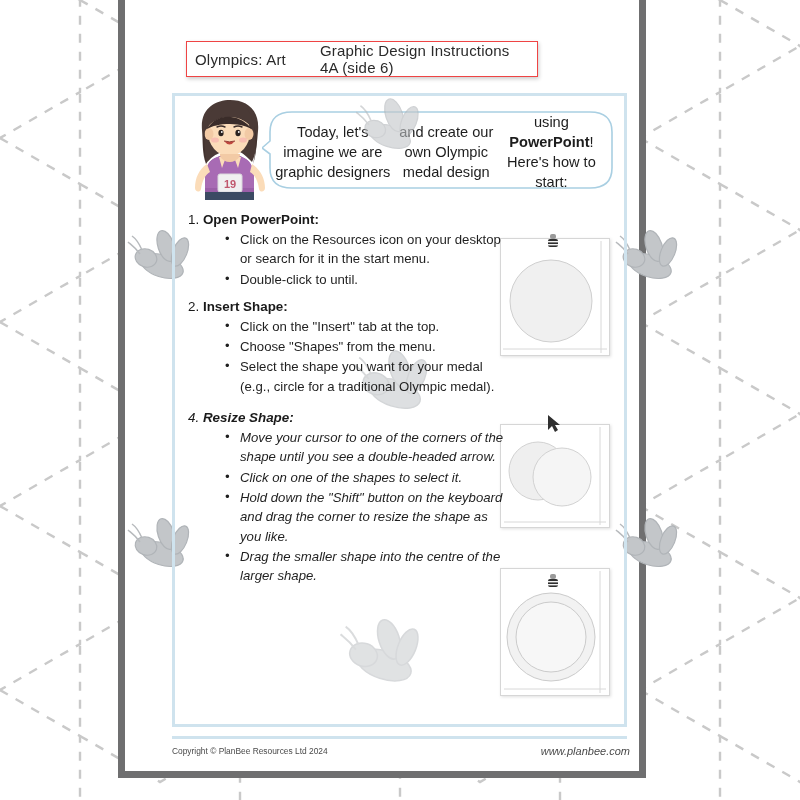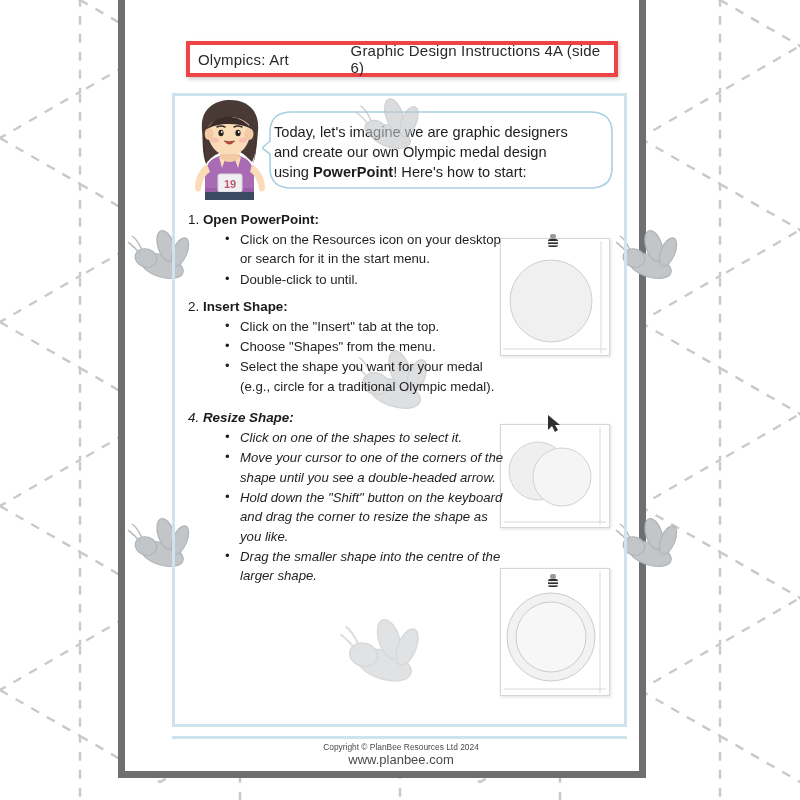--- a/index.html
+++ b/index.html
@@ -34,23 +34,23 @@
     background: #6f6f70; z-index: 3;
   }
   #page-edge-bottom {
     position: absolute; left: 118px; top: 771px; width: 528px; height: 7px;
     background: #6f6f70; z-index: 3;
   }
 
   
   #header-box {
     position: absolute;
-    left: 186px; top: 41px; width: 432px; height: 36px;
+    left: 186px; top: 41px; width: 352px; height: 36px;
     background: #ffffff;
-    border: 4px solid #ef4444;
+    border: 1px solid #ef4444;
     box-shadow: 1px 2px 4px rgba(0,0,0,0.20);
     z-index: 6;
   }
   #header-inner {
     display: flex; align-items: center; height: 100%;
     padding: 0 8px;
   }
   #header-title-left {
     font-size: 15px; color: #2a2a2a; letter-spacing: .2px;
     width: 160px;
@@ -77,21 +77,21 @@
 
   
   #speech-bubble {
     position: absolute;
     left: 262px; top: 110px;
     width: 352px; height: 82px;
     z-index: 7;
   }
   #speech-text {
     position: absolute; left: 0; top: 0; width: 352px; height: 82px;
-    display: flex; flex-direction: column; align-items: flex-start;
+    display: flex; flex-direction: row; align-items: center;
     justify-content: center;
     font-size: 14.6px; line-height: 20px; color: #1d1d1d;
     text-align: center; padding: 2px 12px 0 12px;
   }
   #speech-text b { font-weight: 700; }
 
   
   #instructions {
     position: absolute; left: 188px; top: 212px;
     width: 320px; z-index: 7;
@@ -131,24 +131,23 @@
 
   
   #footer-rule {
     position: absolute; left: 172px; top: 736px; width: 455px; height: 3px;
     background: #cfe3ee; z-index: 5;
   }
   #footer {
     position: absolute; left: 172px; top: 742px; width: 458px; height: 18px;
     display: flex; justify-content: space-between; align-items: center;
     z-index: 7;
-    flex-direction: column;
   }
   #footer-copyright { font-size: 8.4px; color: #4a4a4a; }
-  #footer-url { font-size: 13px; color: #4a4a4a; }
+  #footer-url { font-size: 11px; color: #4a4a4a; font-style: italic; }
 
   
   .bee { position: absolute; z-index: 4; }
 </style>
 </head>
 <body>
 
 <svg id="bg-pattern" width="800" height="800" viewBox="0 0 800 800">
   <defs>
     <g id="hexcell">
@@ -392,22 +391,22 @@
     </ul>
   </div>
 
 
   <div class="step" style="margin-top:14px;font-style:italic;">
     <div class="step-head">
       <span class="step-num">4.</span>
       <span>Resize Shape:</span>
     </div>
     <ul>
+      <li>Move your cursor to one of the corners of the shape until you see a double-headed arrow.</li>
       <li>Click on one of the shapes to select it.</li>
-      <li>Move your cursor to one of the corners of the shape until you see a double-headed arrow.</li>
       <li>Hold down the "Shift" button on the keyboard and drag the corner to resize the shape as you like.</li>
       <li>Drag the smaller shape into the centre of the larger shape.</li>
     </ul>
   </div>
 
 </div>
 
 <div class="pp-shot" id="pp-shot-1">
   <svg width="108" height="116" viewBox="0 0 108 116">
     <rect x="0" y="0" width="108" height="116" fill="#ffffff"></rect>

